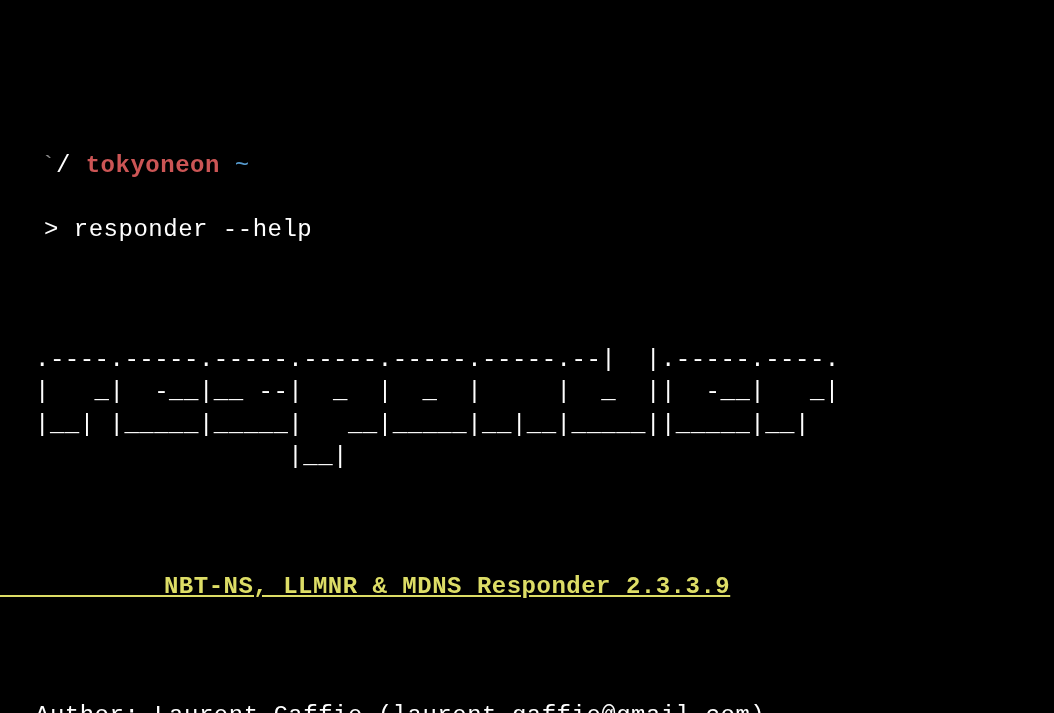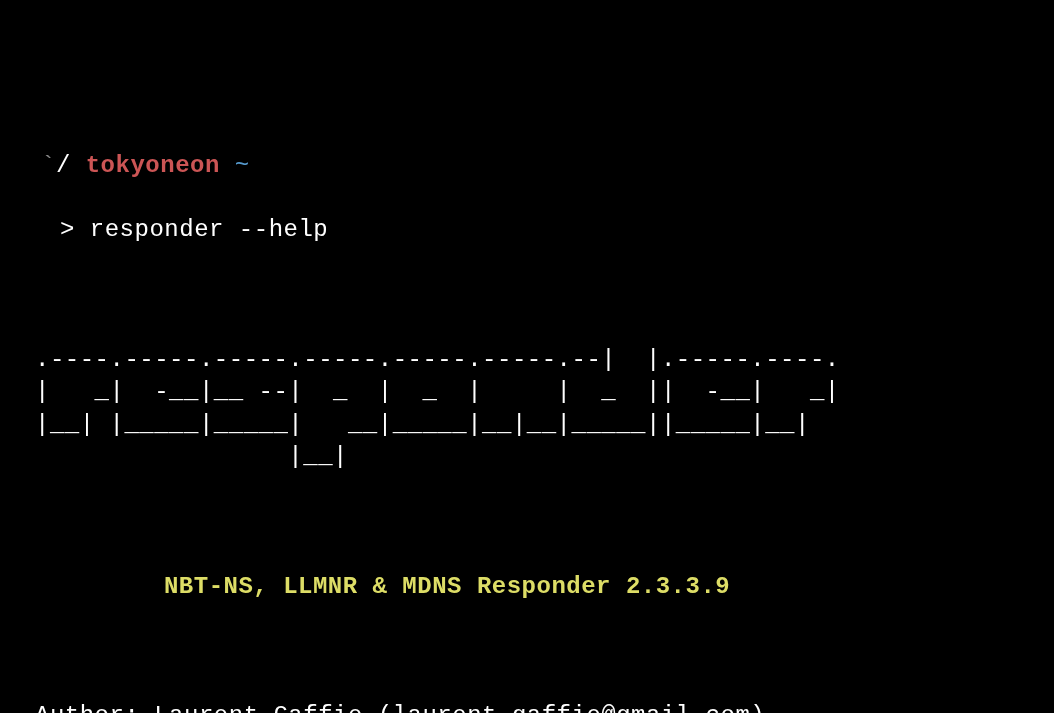--- a/index.html
+++ b/index.html
@@ -31,33 +31,34 @@
       color: #ffffff;
     }
     .prompt-user {
       color: #cc5555;
       font-weight: bold;
     }
     .prompt-tilde {
       color: #5599cc;
     }
     .command-line {
-      padding-left: 60px;
+      padding-left: 44px;
       color: #ffffff;
     }
     .ascii-art {
       color: #ffffff;
       padding-left: 35px;
       font-size: 24px;
       line-height: 1.35;
     }
     .title-line {
       color: #dddd66;
       font-weight: bold;
       padding-left: 0;
+      text-decoration: underline;
     }
     .author-block {
       padding-left: 35px;
       color: #ffffff;
     }
     .blank-line {
       height: 1.35em;
     }
   </style>
 </head>

